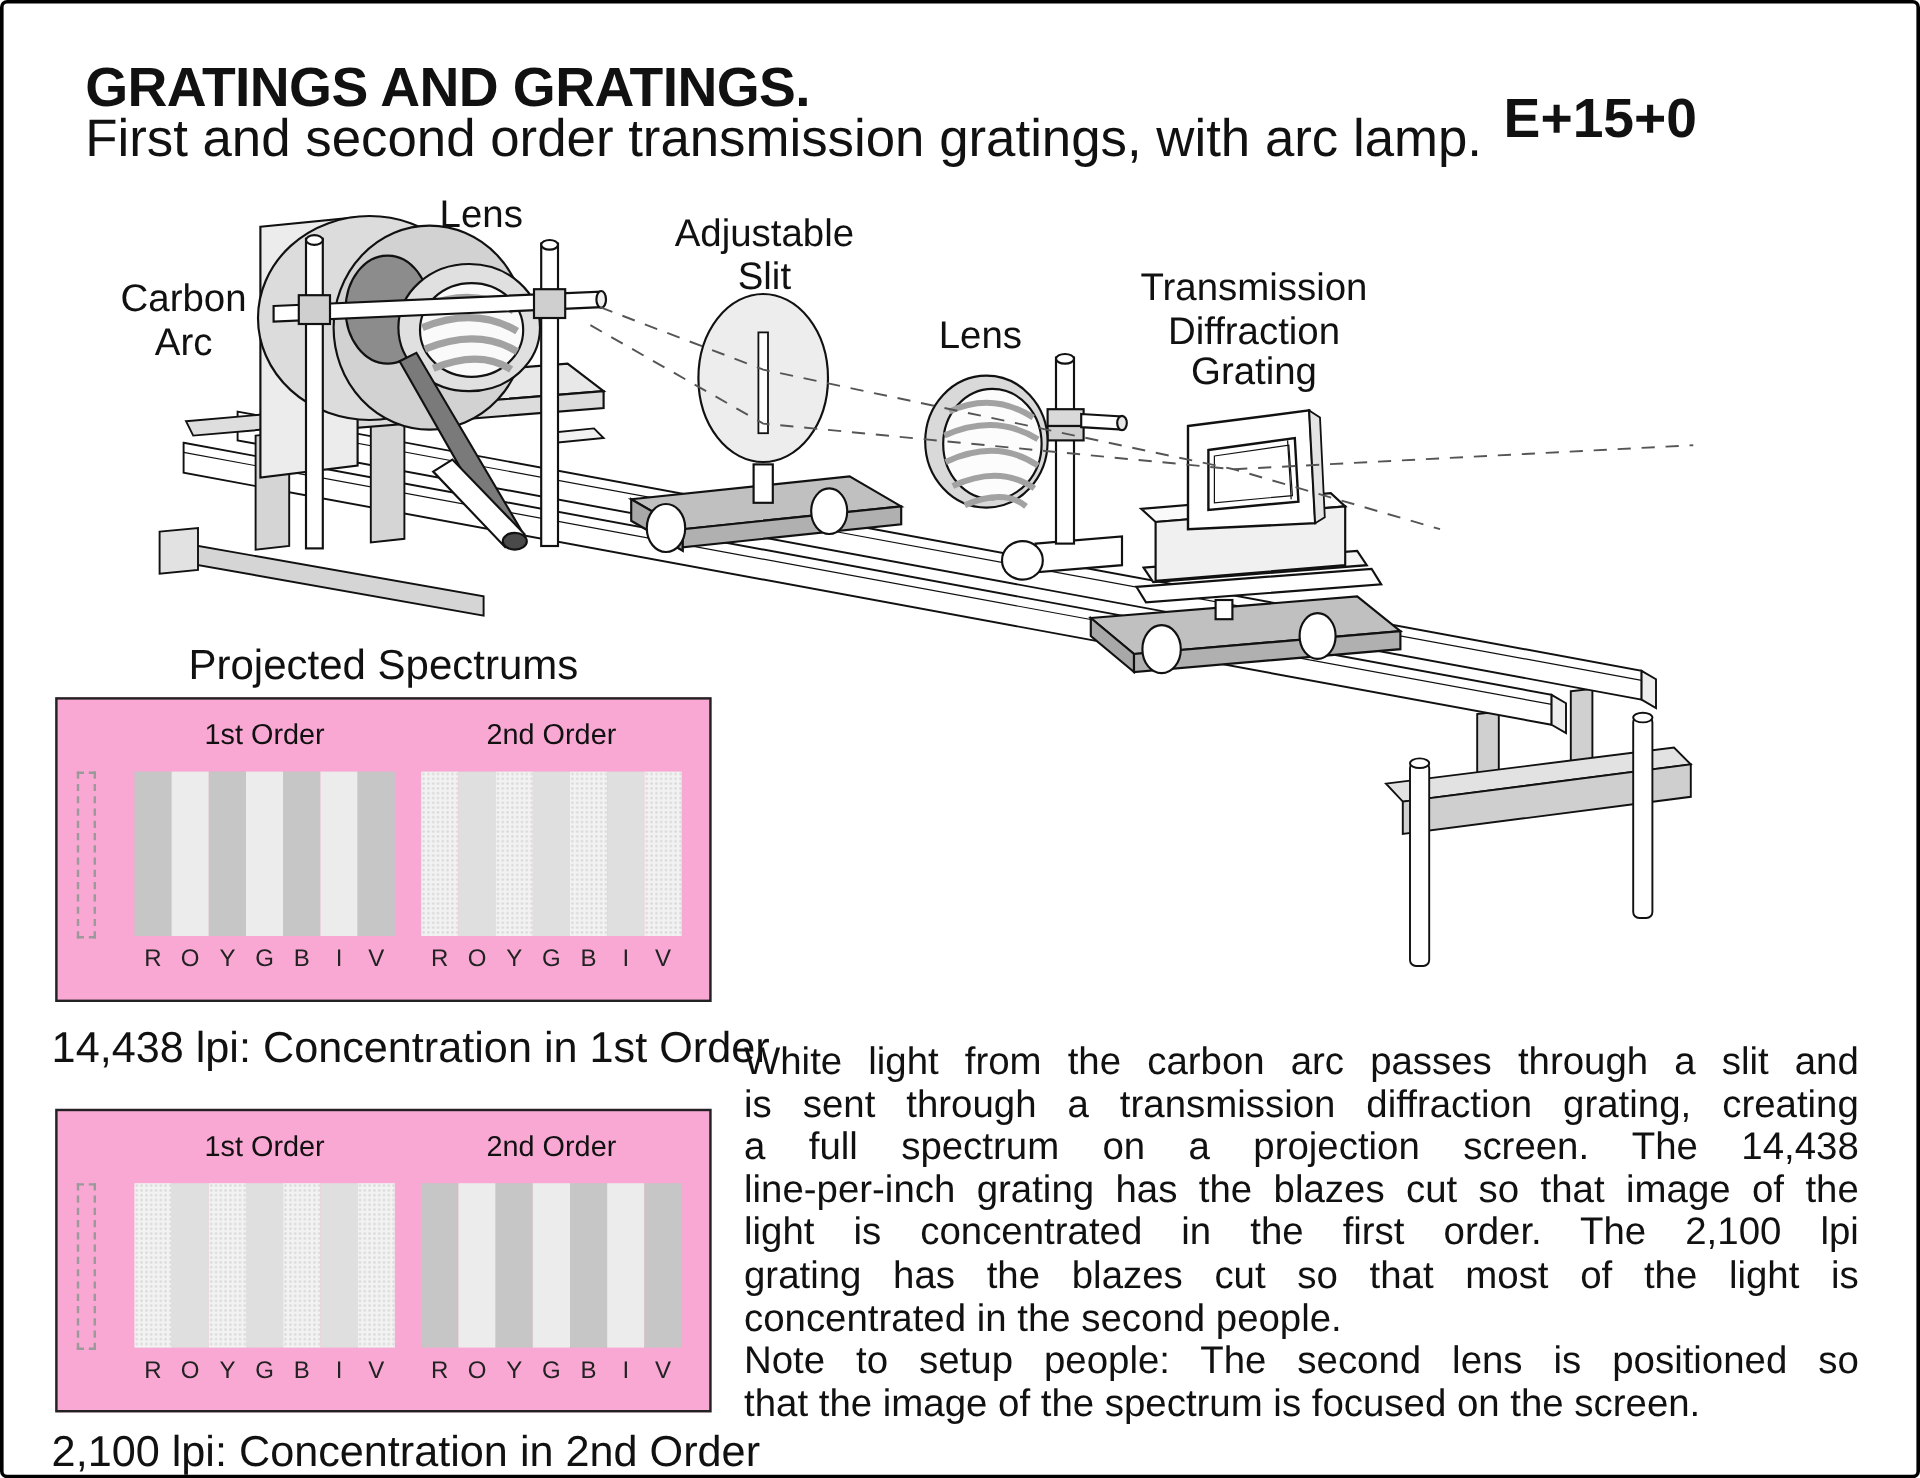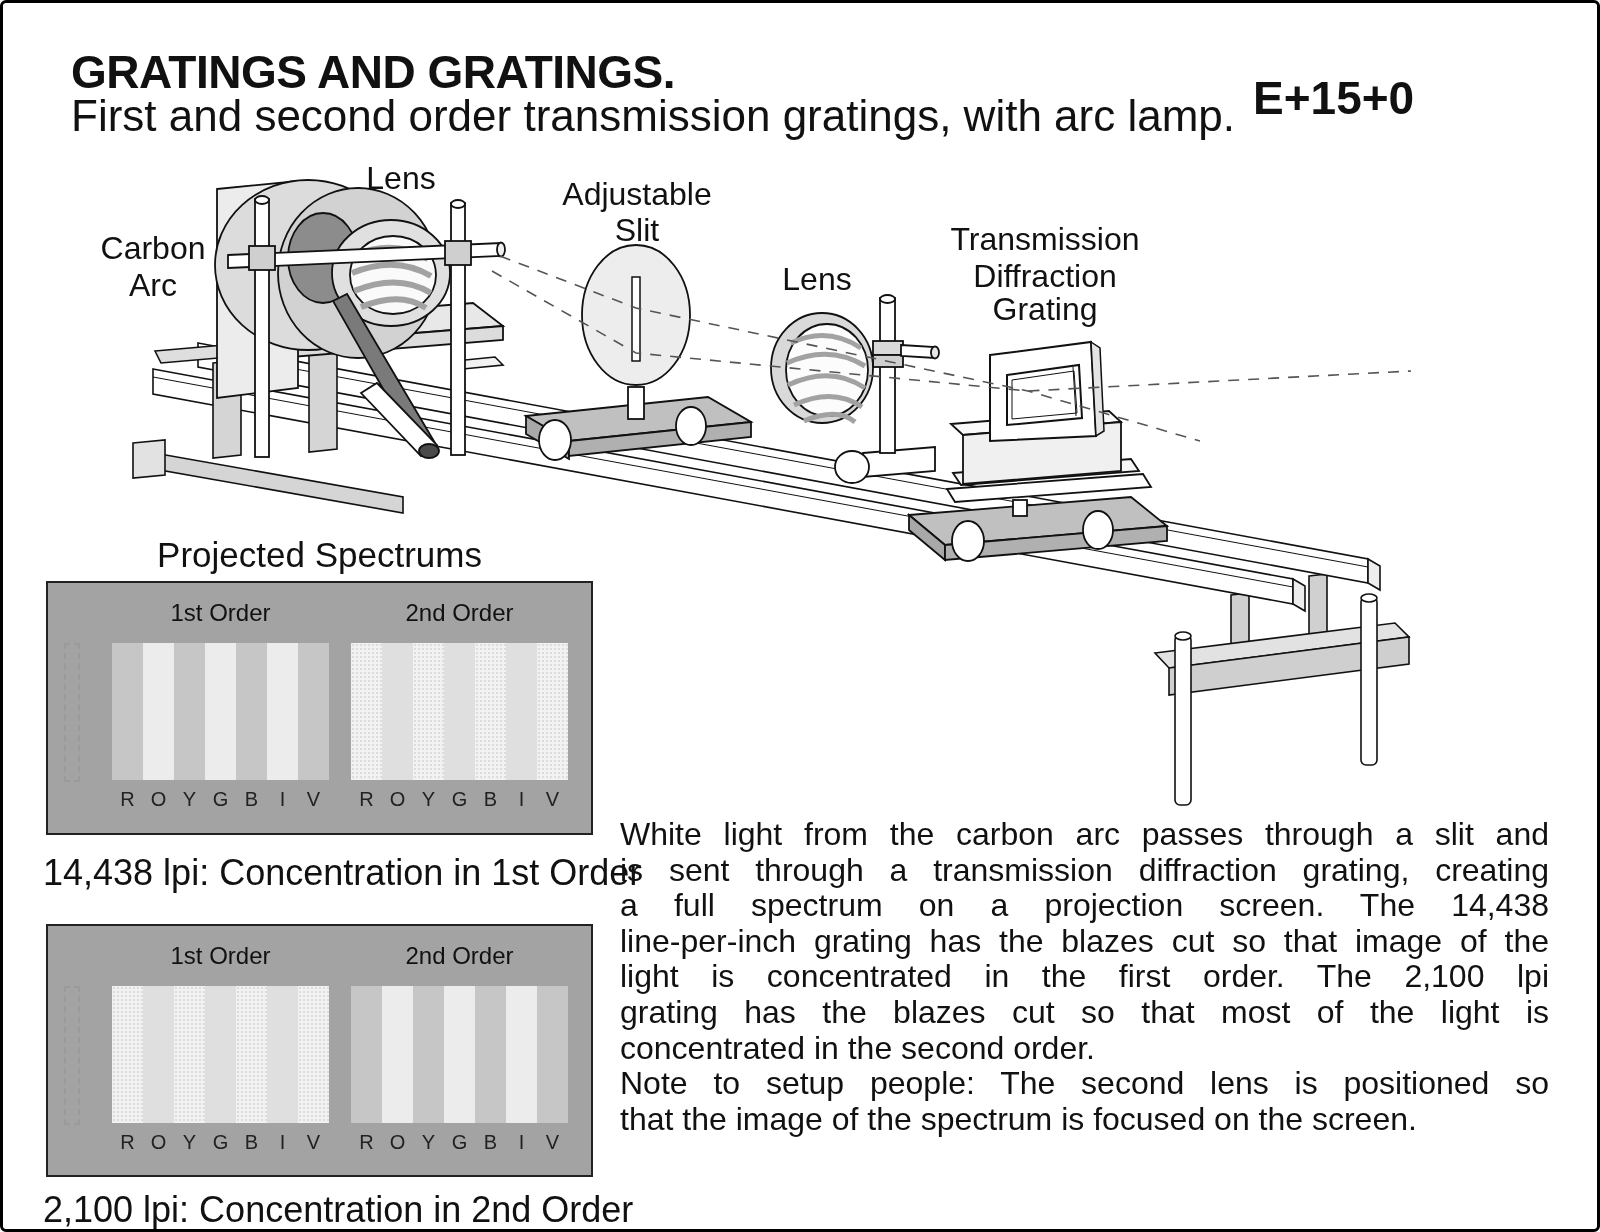--- a/index.html
+++ b/index.html
@@ -11,21 +11,21 @@
   .abs{position:absolute;}
   .title{left:68px; top:42px; font-size:46px; font-weight:bold; letter-spacing:-0.5px; white-space:nowrap;}
   .code{left:1250px; top:40px; width:220px; font-size:46px; font-weight:bold; white-space:nowrap;margin-top:28px;}
   .subtitle{left:68px; top:88px; font-size:44px; white-space:nowrap;}
 
   svg.diagram{position:absolute; left:0; top:0; width:1600px; height:1232px;}
   svg.diagram text{font-family:"Liberation Sans", sans-serif; font-size:32px; fill:#111;}
 
   .spec-heading{left:43px; top:532px; width:547px; text-align:center; font-size:35px; white-space:nowrap;}
 
-  .spec-box{left:43px; width:547px; border:2px solid #222; box-sizing:border-box; background:#a3a3a3;}
+  .spec-box{left:43px; width:547px; border:2px solid #222; box-sizing:border-box; background:#f9a8d4;}
   .spec-box.b1{top:578px; height:254px;}
   .spec-box.b2{top:921px; height:253px;}
   .order-label{position:absolute; top:16px; width:217px; text-align:center; font-size:24px; white-space:nowrap;}
   .order-label.o1{left:64px;}
   .order-label.o2{left:303px;}
   .zero-order{position:absolute; left:16px; top:60px; width:12px; height:135px; border:2px dashed #9a9a9a;}
   .bar-group{position:absolute; top:60px; display:flex;}
   .bar-group.g1{left:64px;}
   .bar-group.g2{left:303px;}
   .bar{width:31px; height:137px;}
@@ -37,21 +37,21 @@
   .bar.fs{background:var(--faint-solid,#dfdfdf);}
   .letter-row{position:absolute; top:205px; display:flex; font-size:20px; color:#222;}
   .letter-row.g1{left:64px;}
   .letter-row.g2{left:303px;}
   .letter-row span{display:inline-block; width:31px; text-align:center;}
 
   .caption{left:40px; width:560px; font-size:36px; white-space:nowrap;}
   .caption.c1{top:849px;}
   .caption.c2{top:1186px;}
 
-  .bodytext{left:617px; top:814px; width:929px; font-size:32px; line-height:35.6px;}
+  .bodytext{left:617px; top:864px; width:929px; font-size:32px; line-height:35.6px;}
   .bodytext .line{text-align:justify; text-align-last:justify; white-space:nowrap;}
   .bodytext .line.endp{text-align-last:left; white-space:nowrap;}
 </style>
 </head>
 <body>
 
 <div class="page">
 
   <svg class="diagram" viewBox="0 0 1600 1232">
 
@@ -278,18 +278,18 @@
   </div>
   <div class="abs caption c2">2,100 lpi: Concentration in 2nd Order</div>
 
   <div class="abs bodytext">
     <div class="line">White light from the carbon arc passes through a slit and</div>
     <div class="line">is sent through a transmission diffraction grating, creating</div>
     <div class="line">a full spectrum on a projection screen. The 14,438</div>
     <div class="line">line-per-inch grating has the blazes cut so that image of the</div>
     <div class="line">light is concentrated in the first order.  The 2,100 lpi</div>
     <div class="line">grating has the blazes cut so that most of the light is</div>
-    <div class="line endp">concentrated in the second order.</div>
+    <div class="line endp">concentrated in the second people.</div>
     <div class="line">Note to setup people: The second lens is positioned so</div>
     <div class="line endp">that the image of the spectrum is focused on the screen.</div>
   </div>
 
 </div>
 
 </body></html>

